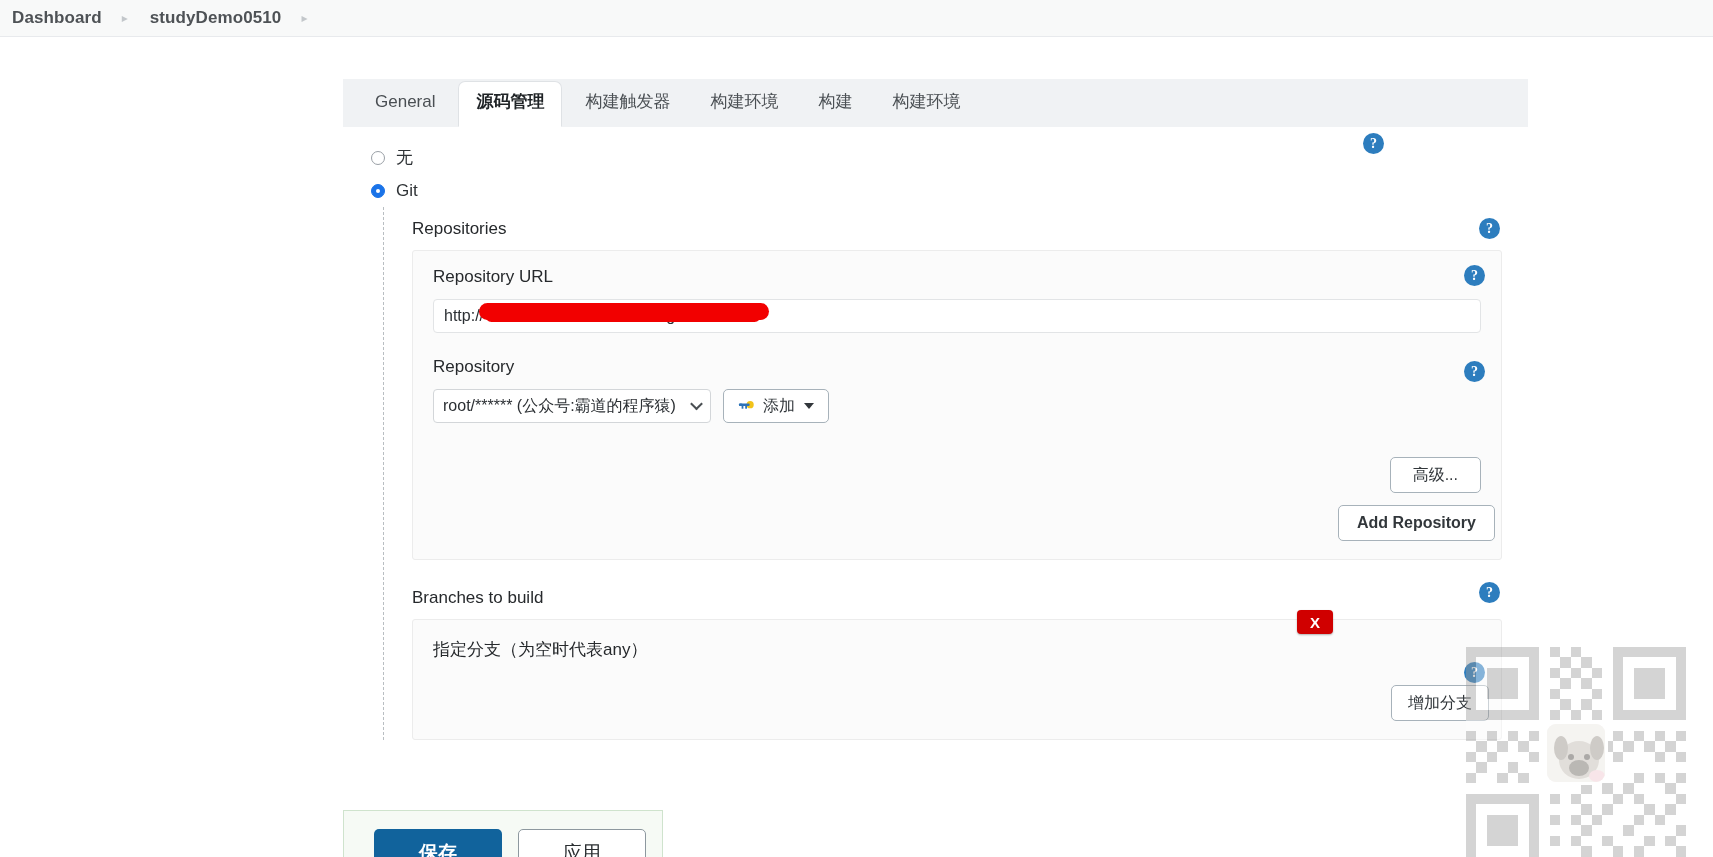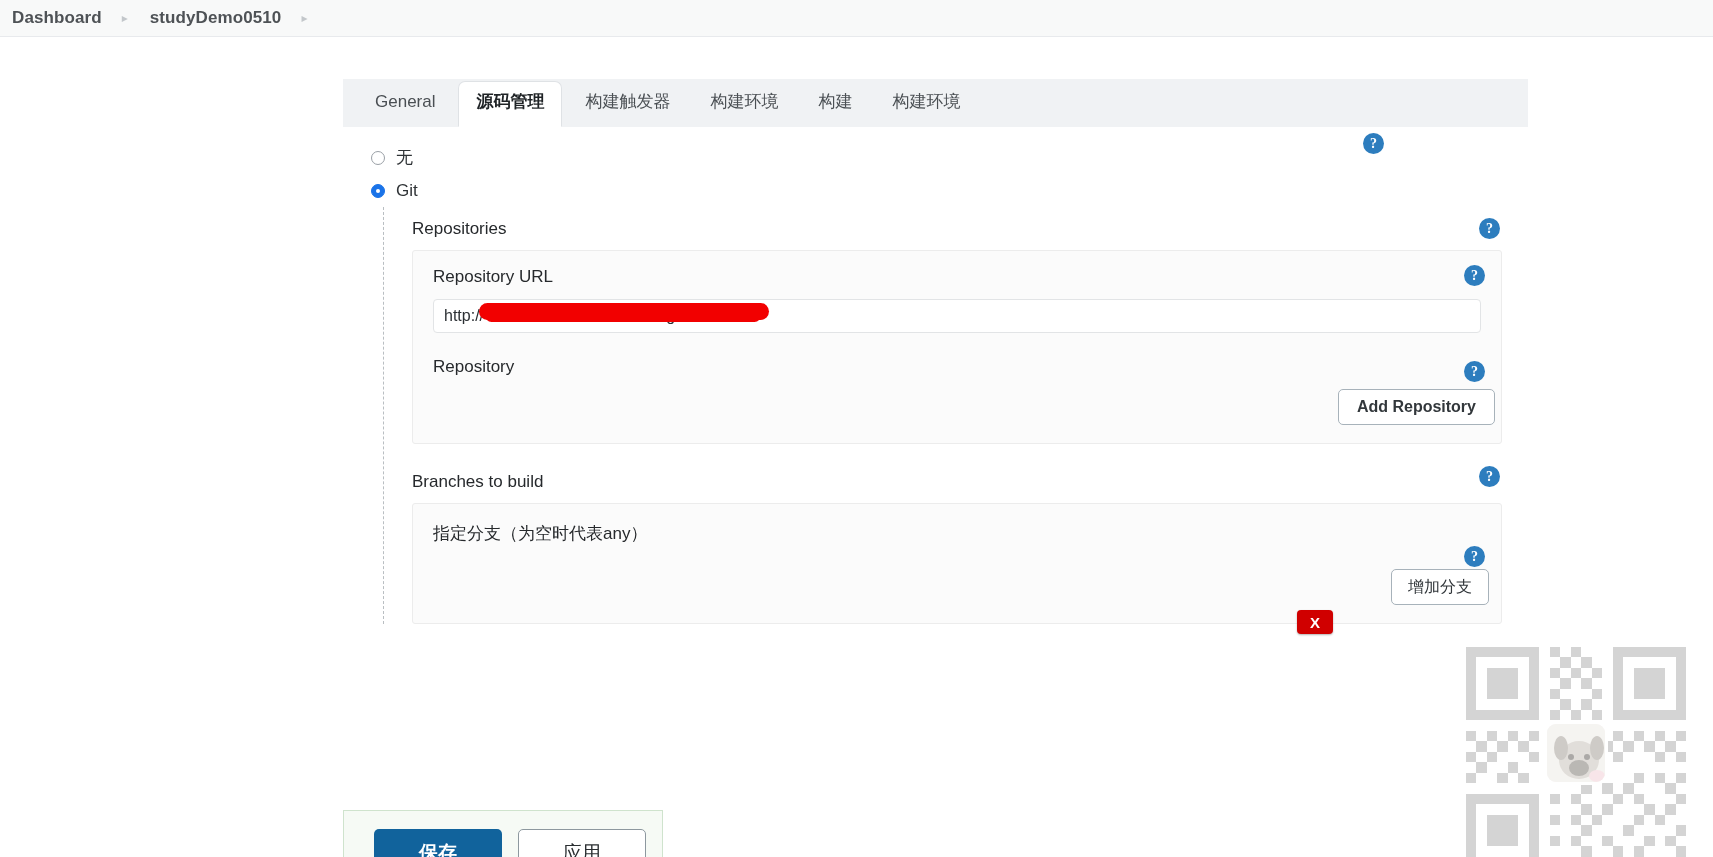--- a/index.html
+++ b/index.html
@@ -383,21 +383,41 @@
         <div class="field-label">Repository URL</div>
         <div style="position:relative">
           <input class="text-input" value="http://                              /demo.git" style="">
           <div class="redaction" style="left:46px;top:4px;width:290px;height:17px;"></div>
           <div class="redaction" style="left:52px;top:10px;width:276px;height:13px;border-radius:9px;"></div>
         </div>
 
         <span class="help abs" style="right:16px;top:110px">?</span>
         <div class="field-label" style="margin-top:24px">Repository</div>
 
-
+        <div class="select-row">
+          <div class="select">
+            <span>root/****** (公众号:霸道的程序猿)</span>
+            <span class="chev"></span>
+          </div>
+          <button class="btn">
+            <svg class="key-icon" viewBox="0 0 20 12">
+              <circle cx="13.5" cy="4.5" r="4" fill="#f2c319"></circle>
+              <rect x="1" y="3.3" width="12" height="2.6" rx="1.3" fill="#2c72b8"></rect>
+              <rect x="1" y="3.3" width="4" height="2.6" rx="1.3" fill="#2c72b8"></rect>
+              <rect x="4" y="6" width="2" height="3" fill="#2c72b8"></rect>
+              <rect x="8" y="6" width="2" height="3" fill="#2c72b8"></rect>
+            </svg>
+            <span>添加</span>
+            <span class="btn-caret"></span>
+          </button>
+        </div>
+
+        <div class="right-btn-row" style="margin-top:34px">
+          <button class="btn" style="height:36px;padding:0 22px">高级...</button>
+        </div>
         <div class="right-btn-row" style="margin-top:12px;margin-right:-14px">
           <button class="btn strong" style="height:36px;padding:0 18px">Add Repository</button>
         </div>
       </div>
 
       <div style="position:relative;margin-top:20px">
         <div class="section-title">Branches to build</div>
         <span class="help abs" style="right:2px;top:2px">?</span>
       </div>
 

